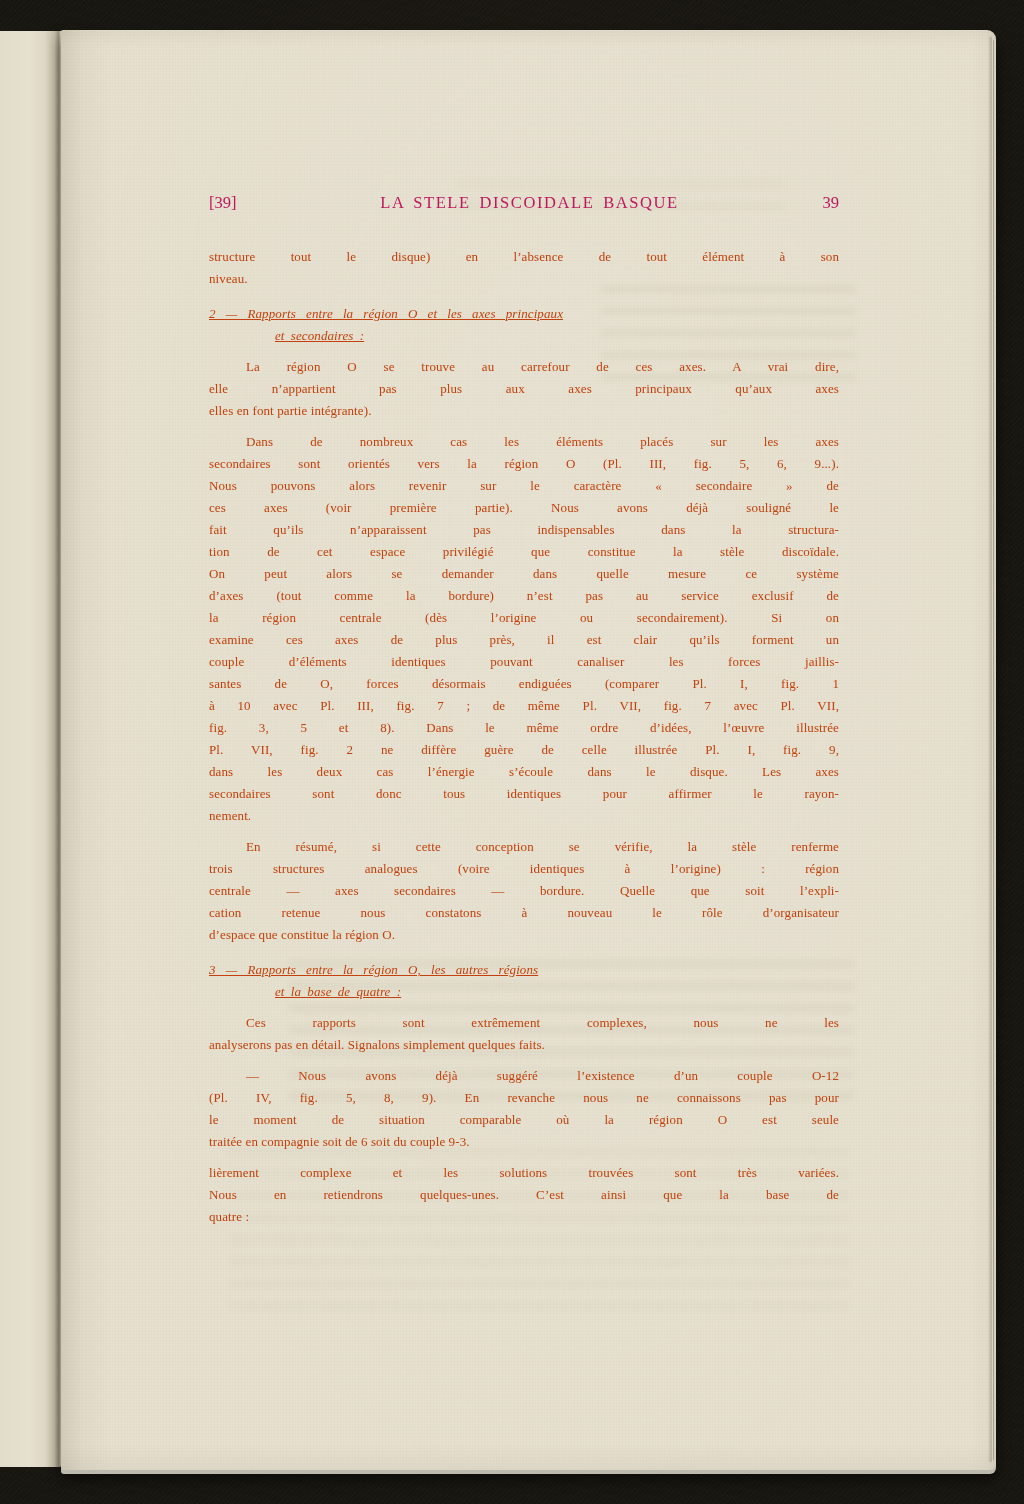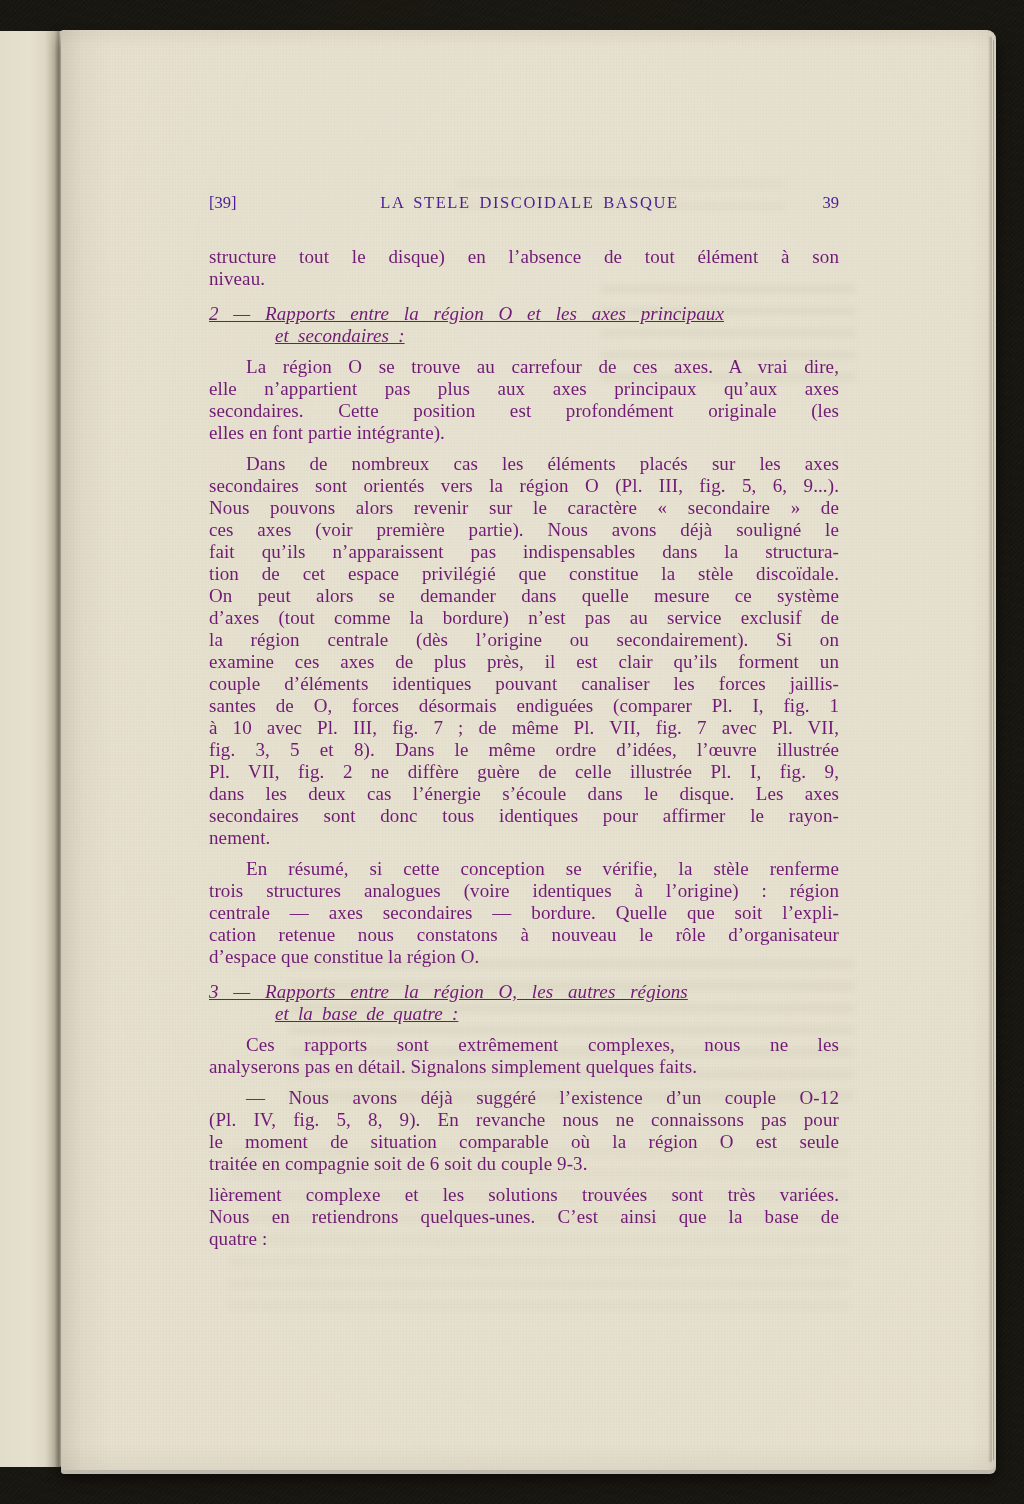--- a/index.html
+++ b/index.html
@@ -52,27 +52,27 @@
   .g2{left:228px;top:930px;width:565px;height:140px;opacity:.55;
       background:repeating-linear-gradient(180deg, rgba(134,144,92,0.14) 0 8px, rgba(0,0,0,0) 8px 22px);}
   .g3{left:168px;top:1118px;width:620px;height:168px;opacity:.4;
       background:repeating-linear-gradient(180deg, rgba(134,144,92,0.12) 0 8px, rgba(0,0,0,0) 8px 22px);}
   .g4{left:395px;top:150px;width:330px;height:40px;opacity:.35;
       background:repeating-linear-gradient(180deg, rgba(134,144,92,0.12) 0 8px, rgba(0,0,0,0) 8px 22px);}
 
   .pagehead{
     position:absolute;left:148px;top:163px;width:630px;
     display:flex;justify-content:space-between;align-items:baseline;
-    font-size:16.5px;line-height:20px;color:#4c1d95;
+    font-size:16.5px;line-height:20px;color:#be185d;
   }
   .runtitle{letter-spacing:1.6px;word-spacing:3px;}
 
   .textblock{
     position:absolute;left:148px;top:216px;width:630px;
-    font-size:19px;line-height:22px;color:#701a75;
+    font-size:13px;line-height:22px;color:#c2410c;
     letter-spacing:0.1px;
   }
   .block.para{margin:9px 0 0 0;}
   .block.para:first-child{margin-top:0;}
   .block.head{margin:13px 0 3px 0;font-style:italic;text-decoration:underline;}
   .tl{text-align:justify;text-align-last:justify;}
   .tl.end{text-align:left;text-align-last:left;}
   .tl.ind{text-indent:37px;}
   .hl{text-align:left;word-spacing:0.52em;}
   .hl.hang{margin-left:66px;word-spacing:0.22em;}
@@ -99,21 +99,20 @@
           <div class="tl">structure tout le disque) en l’absence de tout élément à son</div>
           <div class="tl end">niveau.</div>
         </div>
         <div class="block head">
           <div class="hl">2 — Rapports entre la région O et les axes principaux</div>
           <div class="hl hang">et secondaires :</div>
         </div>
         <div class="block para">
           <div class="tl ind">La région O se trouve au carrefour de ces axes. A vrai dire,</div>
           <div class="tl">elle n’appartient pas plus aux axes principaux qu’aux axes</div>
-          <div class="tl">secondaires. Cette position est profondément originale (les</div>
           <div class="tl end">elles en font partie intégrante).</div>
         </div>
         <div class="block para">
           <div class="tl ind">Dans de nombreux cas les éléments placés sur les axes</div>
           <div class="tl">secondaires sont orientés vers la région O (Pl. III, fig. 5, 6, 9...).</div>
           <div class="tl">Nous pouvons alors revenir sur le caractère « secondaire » de</div>
           <div class="tl">ces axes (voir première partie). Nous avons déjà souligné le</div>
           <div class="tl">fait qu’ils n’apparaissent pas indispensables dans la structura-</div>
           <div class="tl">tion de cet espace privilégié que constitue la stèle discoïdale.</div>
           <div class="tl">On peut alors se demander dans quelle mesure ce système</div>

